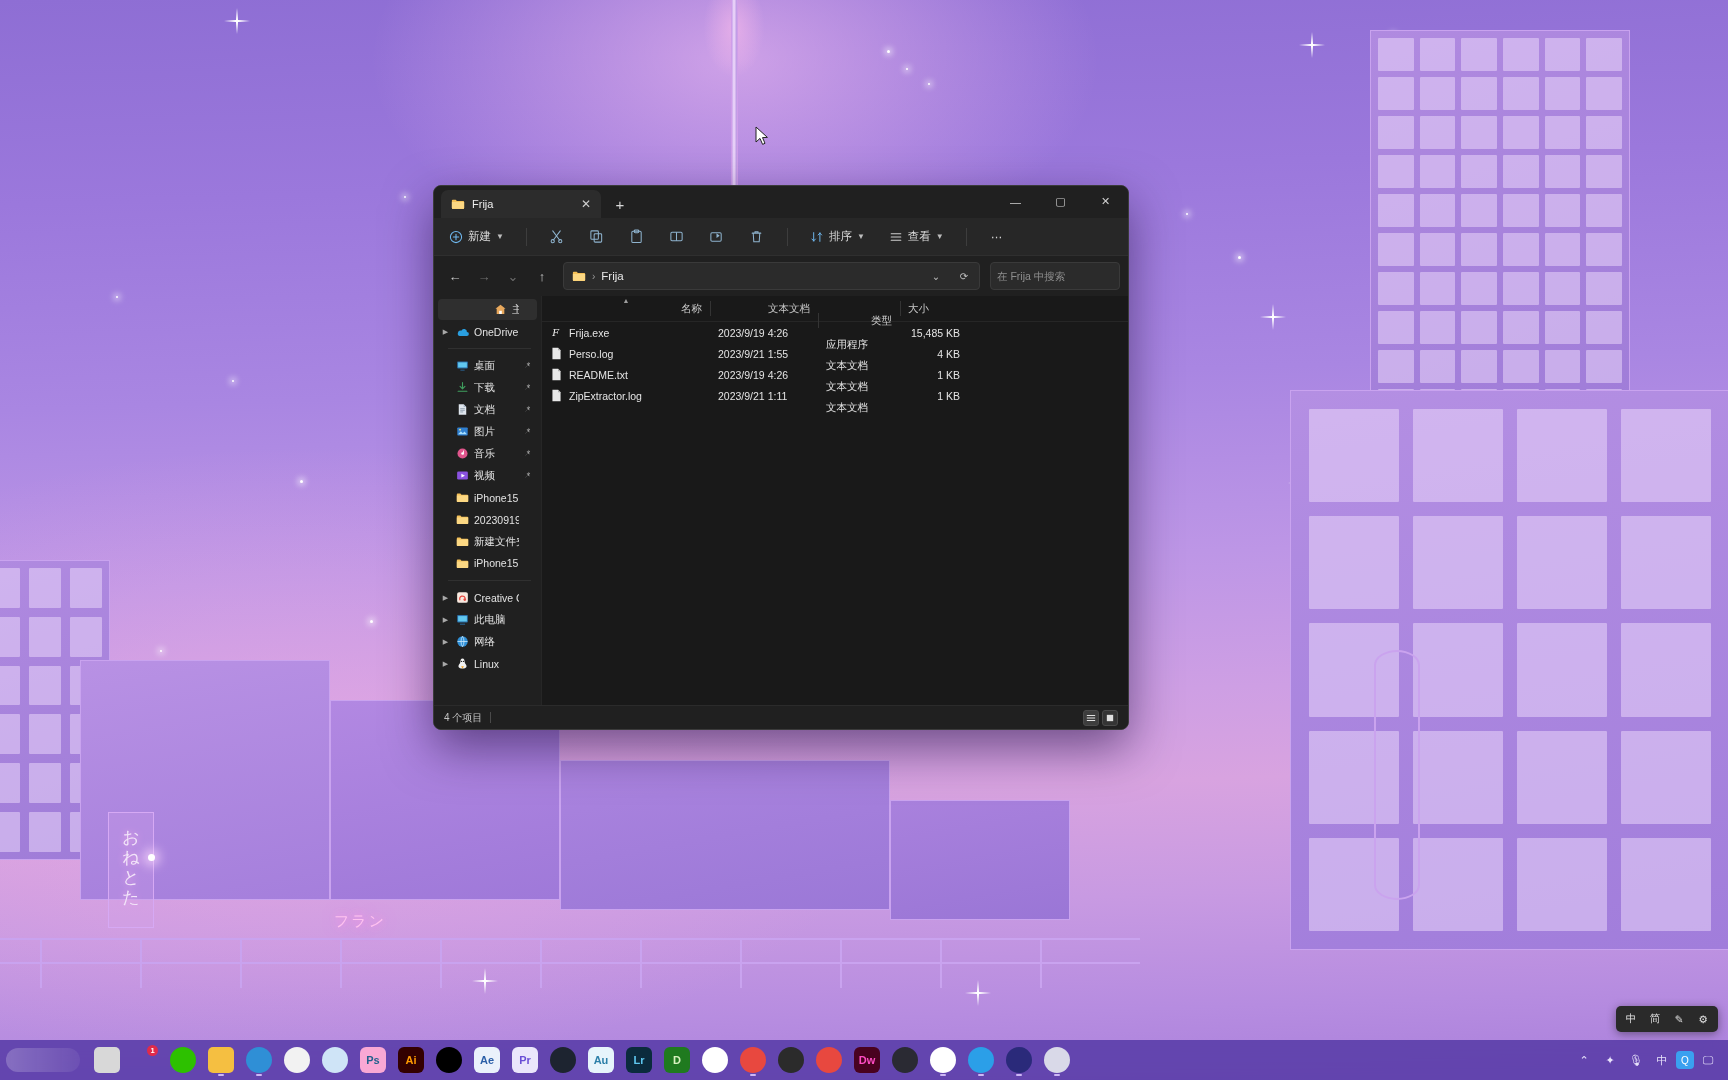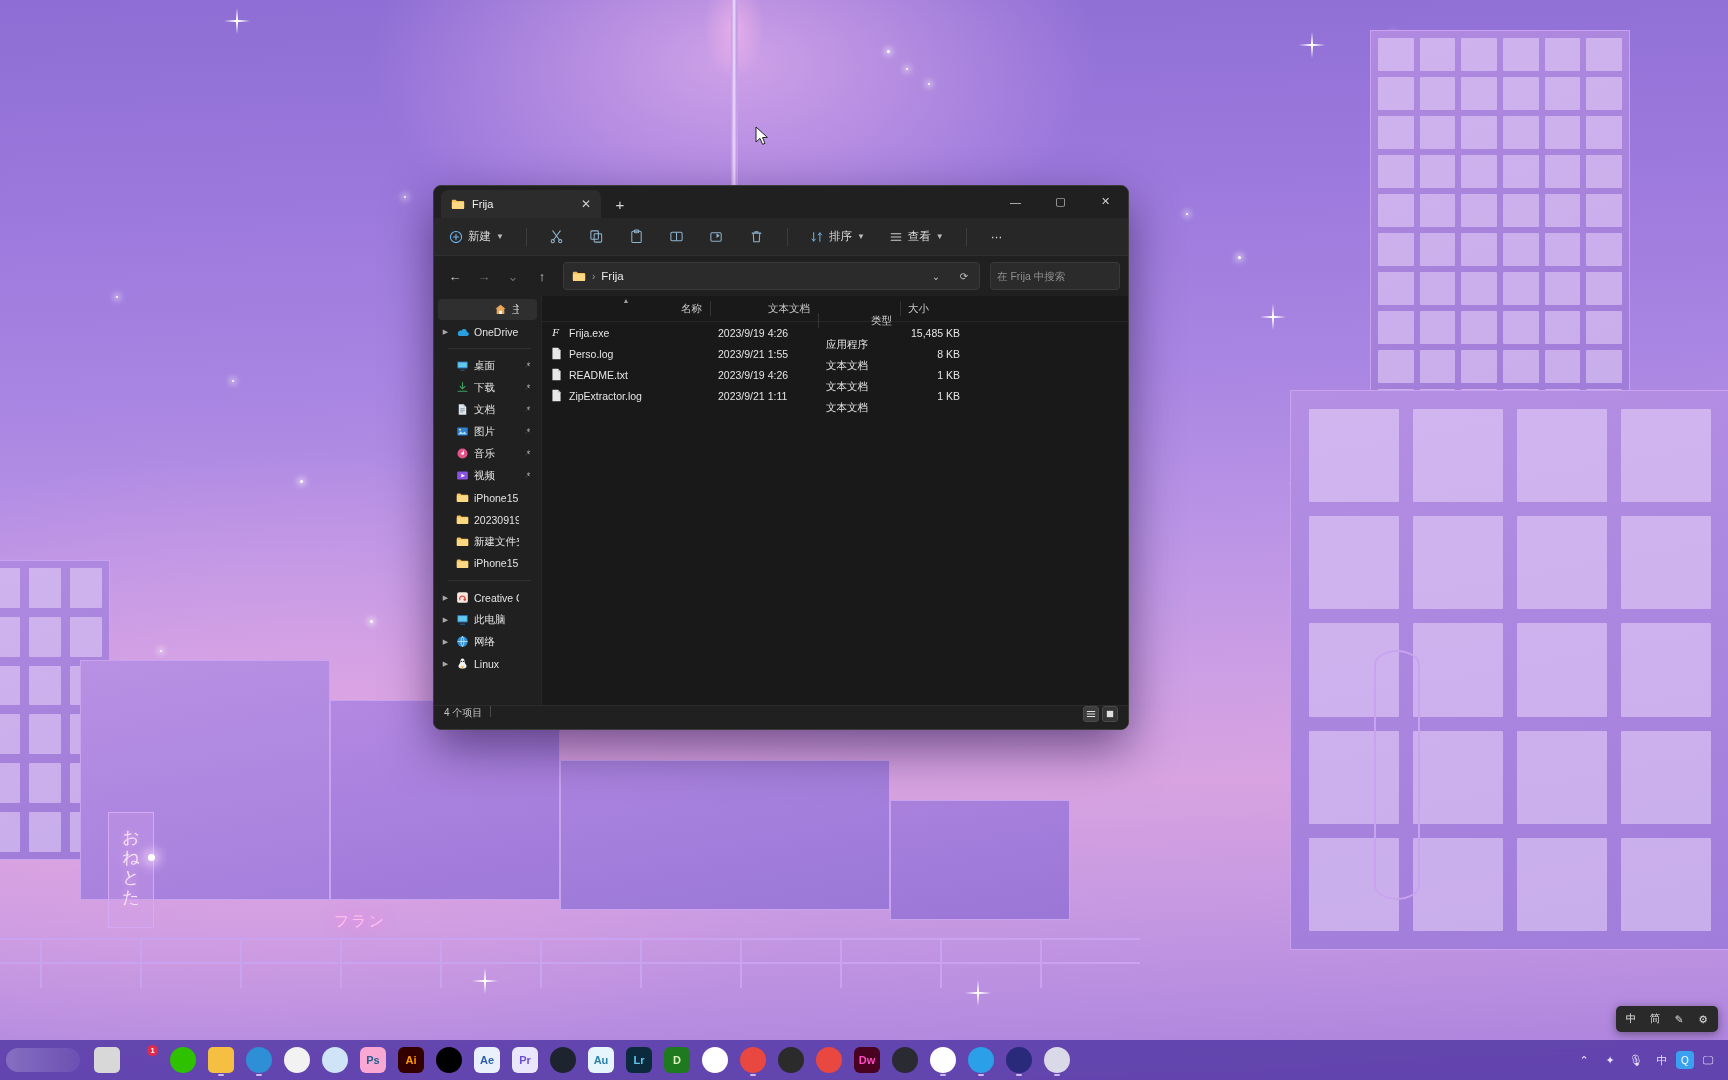--- a/index.html
+++ b/index.html
@@ -200,21 +200,21 @@
     height:21px; display:flex; align-items:center;
     font-size:10.5px; color:#e4e4e4;
   }
   .frow .cell { padding:0 8px; display:flex; align-items:center; height:100%; }
   .frow .c-size { justify-content:flex-end; }
   .fico { width:13px; height:13px; margin-right:6px; flex:none; display:flex; align-items:center; justify-content:center; }
 
   
   #statusbar {
     height:24px; background:#202020; border-top:1px solid #2b2b2b;
-    display:flex; padding:0 10px;
+    display:flex; align-items:center; padding:0 10px;
     font-size:10px; color:#c4c4c4; gap:8px;
   }
   #statusbar .sdivider { width:1px; height:11px; background:#4a4a4a; }
   #viewtoggle { margin-left:auto; display:flex; gap:3px; }
   .vtbtn {
     width:16px; height:16px; border-radius:3px;
     display:flex; align-items:center; justify-content:center;
     background:#343434; border:1px solid #4a4a4a;
   }
   .vtbtn.active { background:#3d3d3d; }
@@ -806,21 +806,21 @@
               <span class="fico">
                 <svg width="11" height="13" viewBox="0 0 12 16">
                   <path d="M1 1h7l3 3v11H1z" fill="#e8e8e8"></path>
                   <path d="M8 1l3 3H8z" fill="#a8a8a8"></path>
                 </svg>
               </span>
               <span>Perso.log</span>
             </div>
             <div class="cell c-date">2023/9/21 1:55</div>
             <div class="cell c-type">文本文档</div>
-            <div class="cell c-size">8 KB</div>
+            <div class="cell c-size">4 KB</div>
           </div>
           <div class="frow">
             <div class="cell c-name">
               <span class="fico">
                 <svg width="11" height="13" viewBox="0 0 12 16">
                   <path d="M1 1h7l3 3v11H1z" fill="#e8e8e8"></path>
                   <path d="M8 1l3 3H8z" fill="#a8a8a8"></path>
                 </svg>
               </span>
               <span>README.txt</span>

